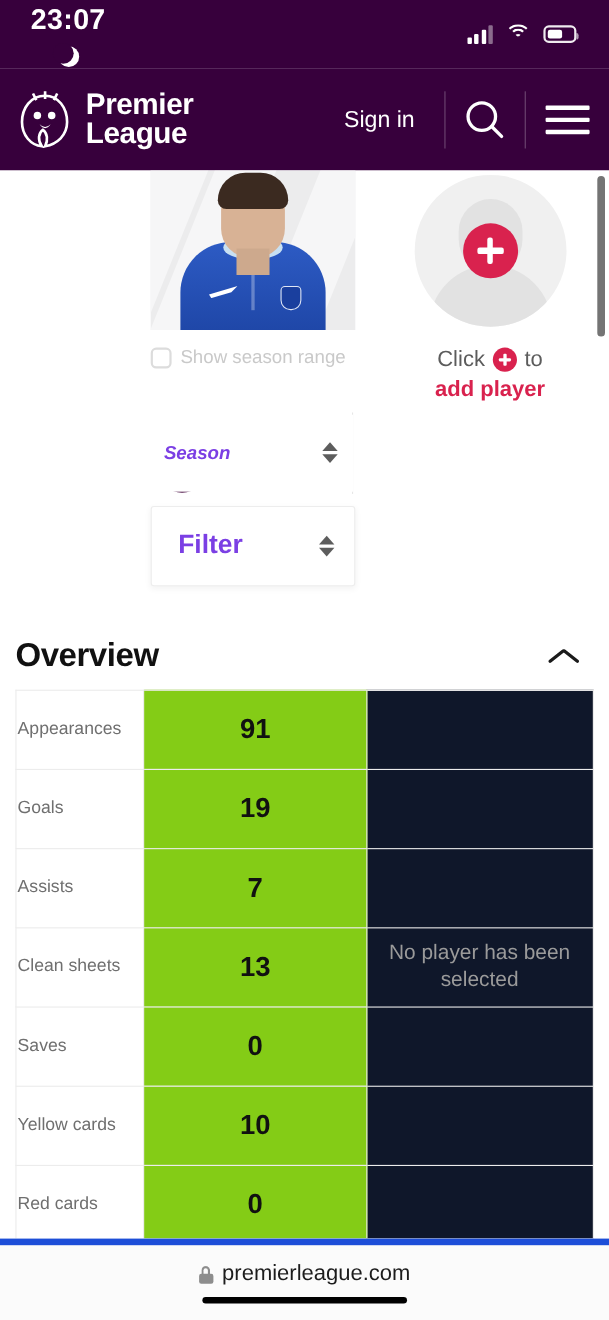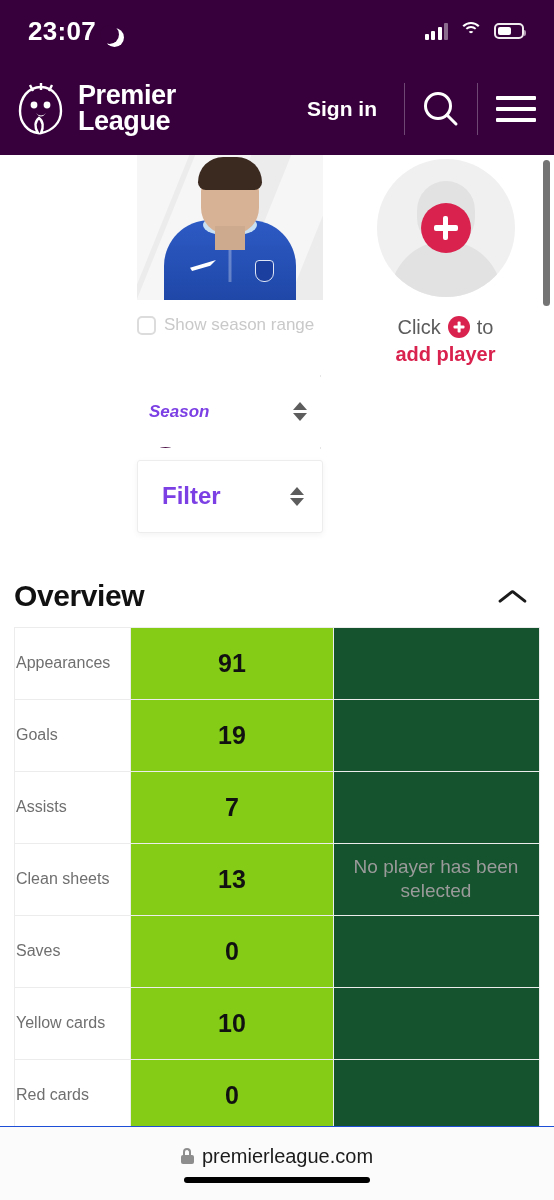--- a/index.html
+++ b/index.html
@@ -10,21 +10,21 @@
     overflow: hidden;
   }
   #app { position: relative; width: 554px; height: 1200px; background: #fff; }
 
   
   .statusbar {
     height: 62px; background: #37003c;
     display: flex; align-items: center; justify-content: space-between;
     padding: 0 30px 0 28px;
   }
-  .sb-left { display: flex; align-items: flex-end; gap: 9px; }
+  .sb-left { display: flex; align-items: center; gap: 9px; flex-direction: column; }
   .sb-time { color: #fff; font-size: 26px; font-weight: 600; letter-spacing: .3px; }
   .moon { width: 19px; height: 19px; position: relative; }
   .moon::before {
     content: ""; position: absolute; inset: 0; border-radius: 50%;
     background: #fff;
   }
   .moon::after {
     content: ""; position: absolute; left: -5px; top: -3px;
     width: 19px; height: 19px; border-radius: 50%; background: #37003c;
   }
@@ -47,21 +47,21 @@
   
   .plheader {
     height: 93px; background: #37003c;
     display: flex; align-items: center; padding: 0 0 0 14px;
   }
   .logo-wrap { display: flex; align-items: center; gap: 10px; }
   .lion { width: 54px; height: 58px; }
   .logotype { display: flex; flex-direction: column; line-height: .96; }
   .logotype span { color: #fff; font-size: 27px; font-weight: 700; letter-spacing: -.4px; }
   .hdr-right { margin-left: auto; display: flex; align-items: center; height: 100%; }
-  .signin { color:#fff; font-size: 21px; font-weight: 700; padding: 0 27px; }
+  .signin { color:#fff; font-size: 21px; font-weight: 400; padding: 0 27px; }
   .vdiv { width: 1px; height: 52px; background: rgba(255,255,255,.28); }
   .iconbtn { display:flex; align-items:center; justify-content:center; }
   .search-ic { width: 72px; }
   .burger-ic { width: 76px; }
   .burger { width: 40px; display:flex; flex-direction: column; gap: 7px; }
   .burger i { display:block; height: 4px; background:#fff; border-radius: 1px; }
 
   
   .page { position: relative; background:#fff; height: 971px; overflow: hidden; }
 
@@ -167,34 +167,34 @@
   .chev::before, .chev::after {
     content:""; position:absolute; top: 8px; width: 18px; height: 3px; background:#1b1b1b; border-radius:2px;
   }
   .chev::before { left: -1px; transform: rotate(-38deg); }
   .chev::after  { left: 12px; transform: rotate(38deg); }
 
   
   .statswrap { position: relative; margin: 14px 14px 0 14px; }
   .emptycol {
     position: absolute; right: 0; top: 0; width: 207px; bottom: 0;
-    background: #14532d; border: 1px solid #ececec; border-left: none;
+    background: #0f172a; border: 1px solid #ececec; border-left: none;
     display:flex; align-items:center; justify-content:center; text-align:center;
   }
   .emptycol span { color:#9a9a9a; font-size: 19px; line-height: 1.3; }
   table.stats { width: 100%; border-collapse: collapse; position: relative; }
   table.stats td { border: 1px solid #ececec; height: 72px; }
   td.k { width: 116px; padding-left: 1px; color:#6f6f6f; font-size: 16px; background:#fff; }
   td.v { width: 203px; text-align:center; color:#111; font-size: 25px; font-weight: 700; background:#84cc16; }
   td.blank { background: transparent; border-color: transparent; }
 
   
   .bottombar {
     position: absolute; left:0; bottom:0; width: 554px; height: 74px;
-    background: #fbfbfb; border-top: 1px solid #1d4ed8;
+    background: #fbfbfb; border-top: 6px solid #1d4ed8;
     display:flex; flex-direction: column; align-items:center; justify-content:center; gap: 9px;
   }
   .urlrow { display:flex; align-items:center; gap: 8px; }
   .lock { width: 13px; height: 16px; position: relative; }
   .lock i { position:absolute; bottom:0; width: 13px; height: 9px; background:#8d8d8d; border-radius: 2px; }
   .lock b { position:absolute; top:0; left: 2.5px; width: 8px; height: 9px; border: 2px solid #8d8d8d; border-bottom: none; border-radius: 4px 4px 0 0; }
   .urltxt { font-size: 20px; color: #1c1c1c; }
   .homebar { width: 186px; height: 6px; background:#000; border-radius: 4px; }
 </style>
 </head>

